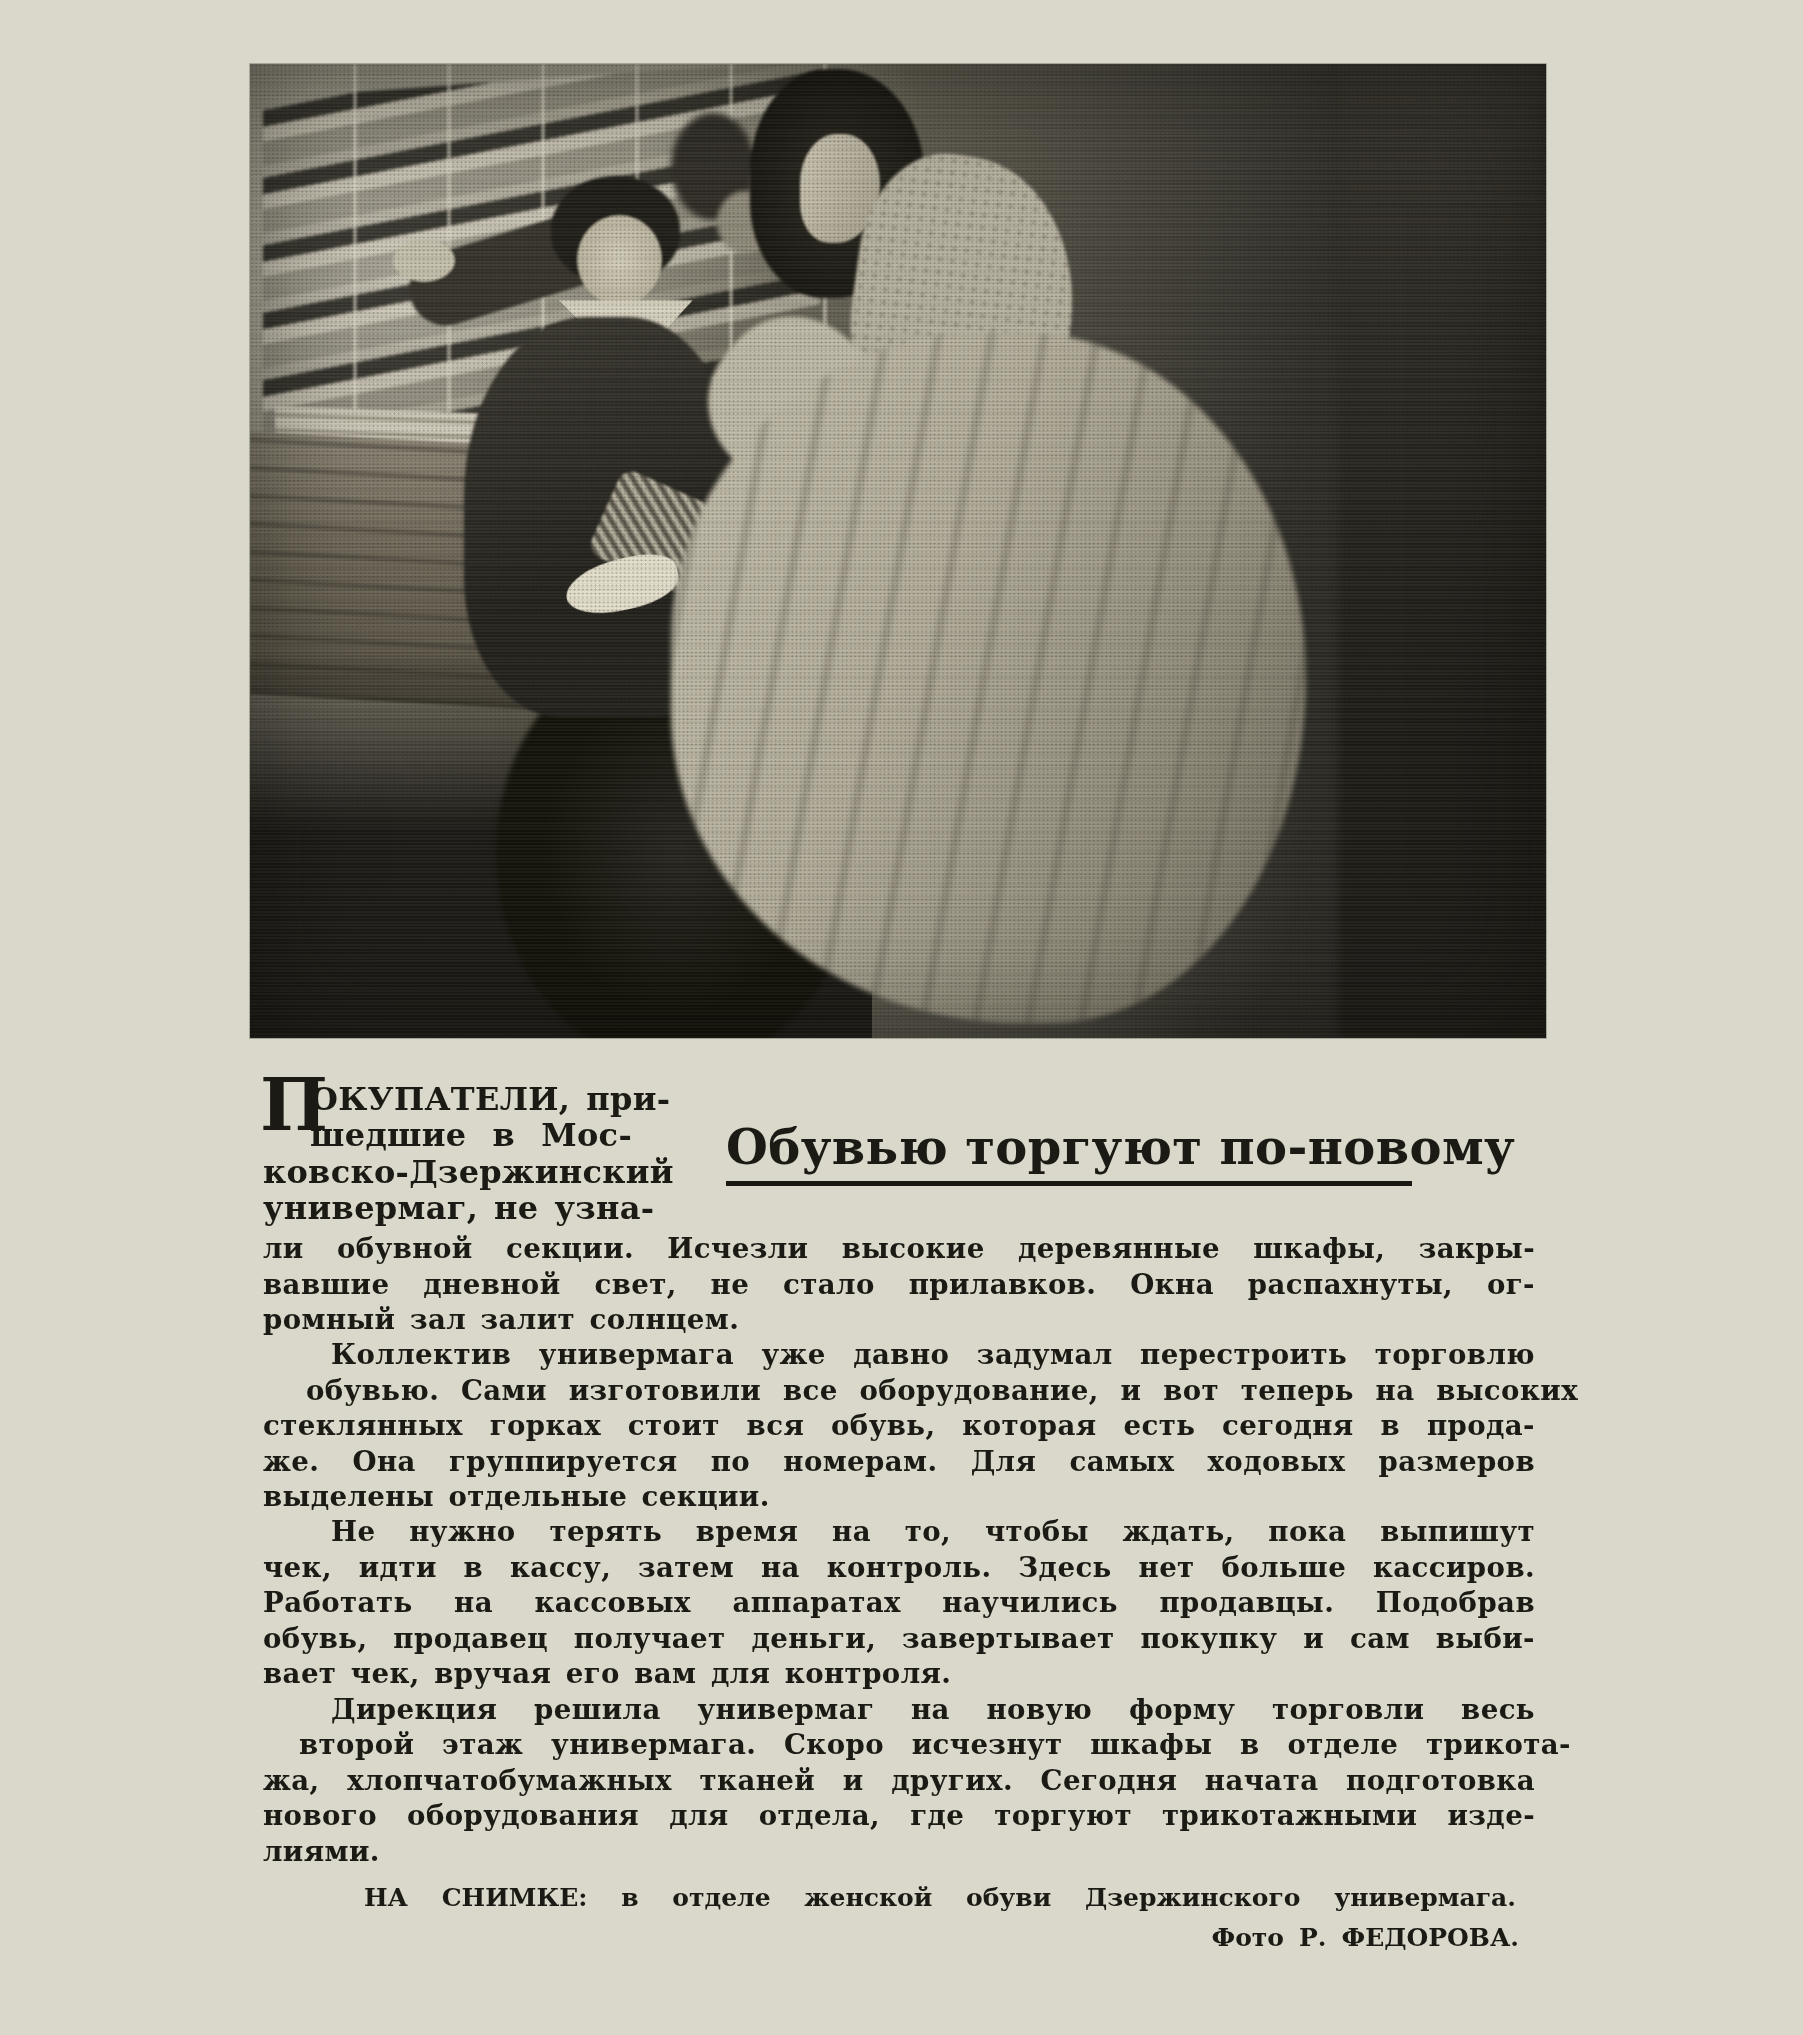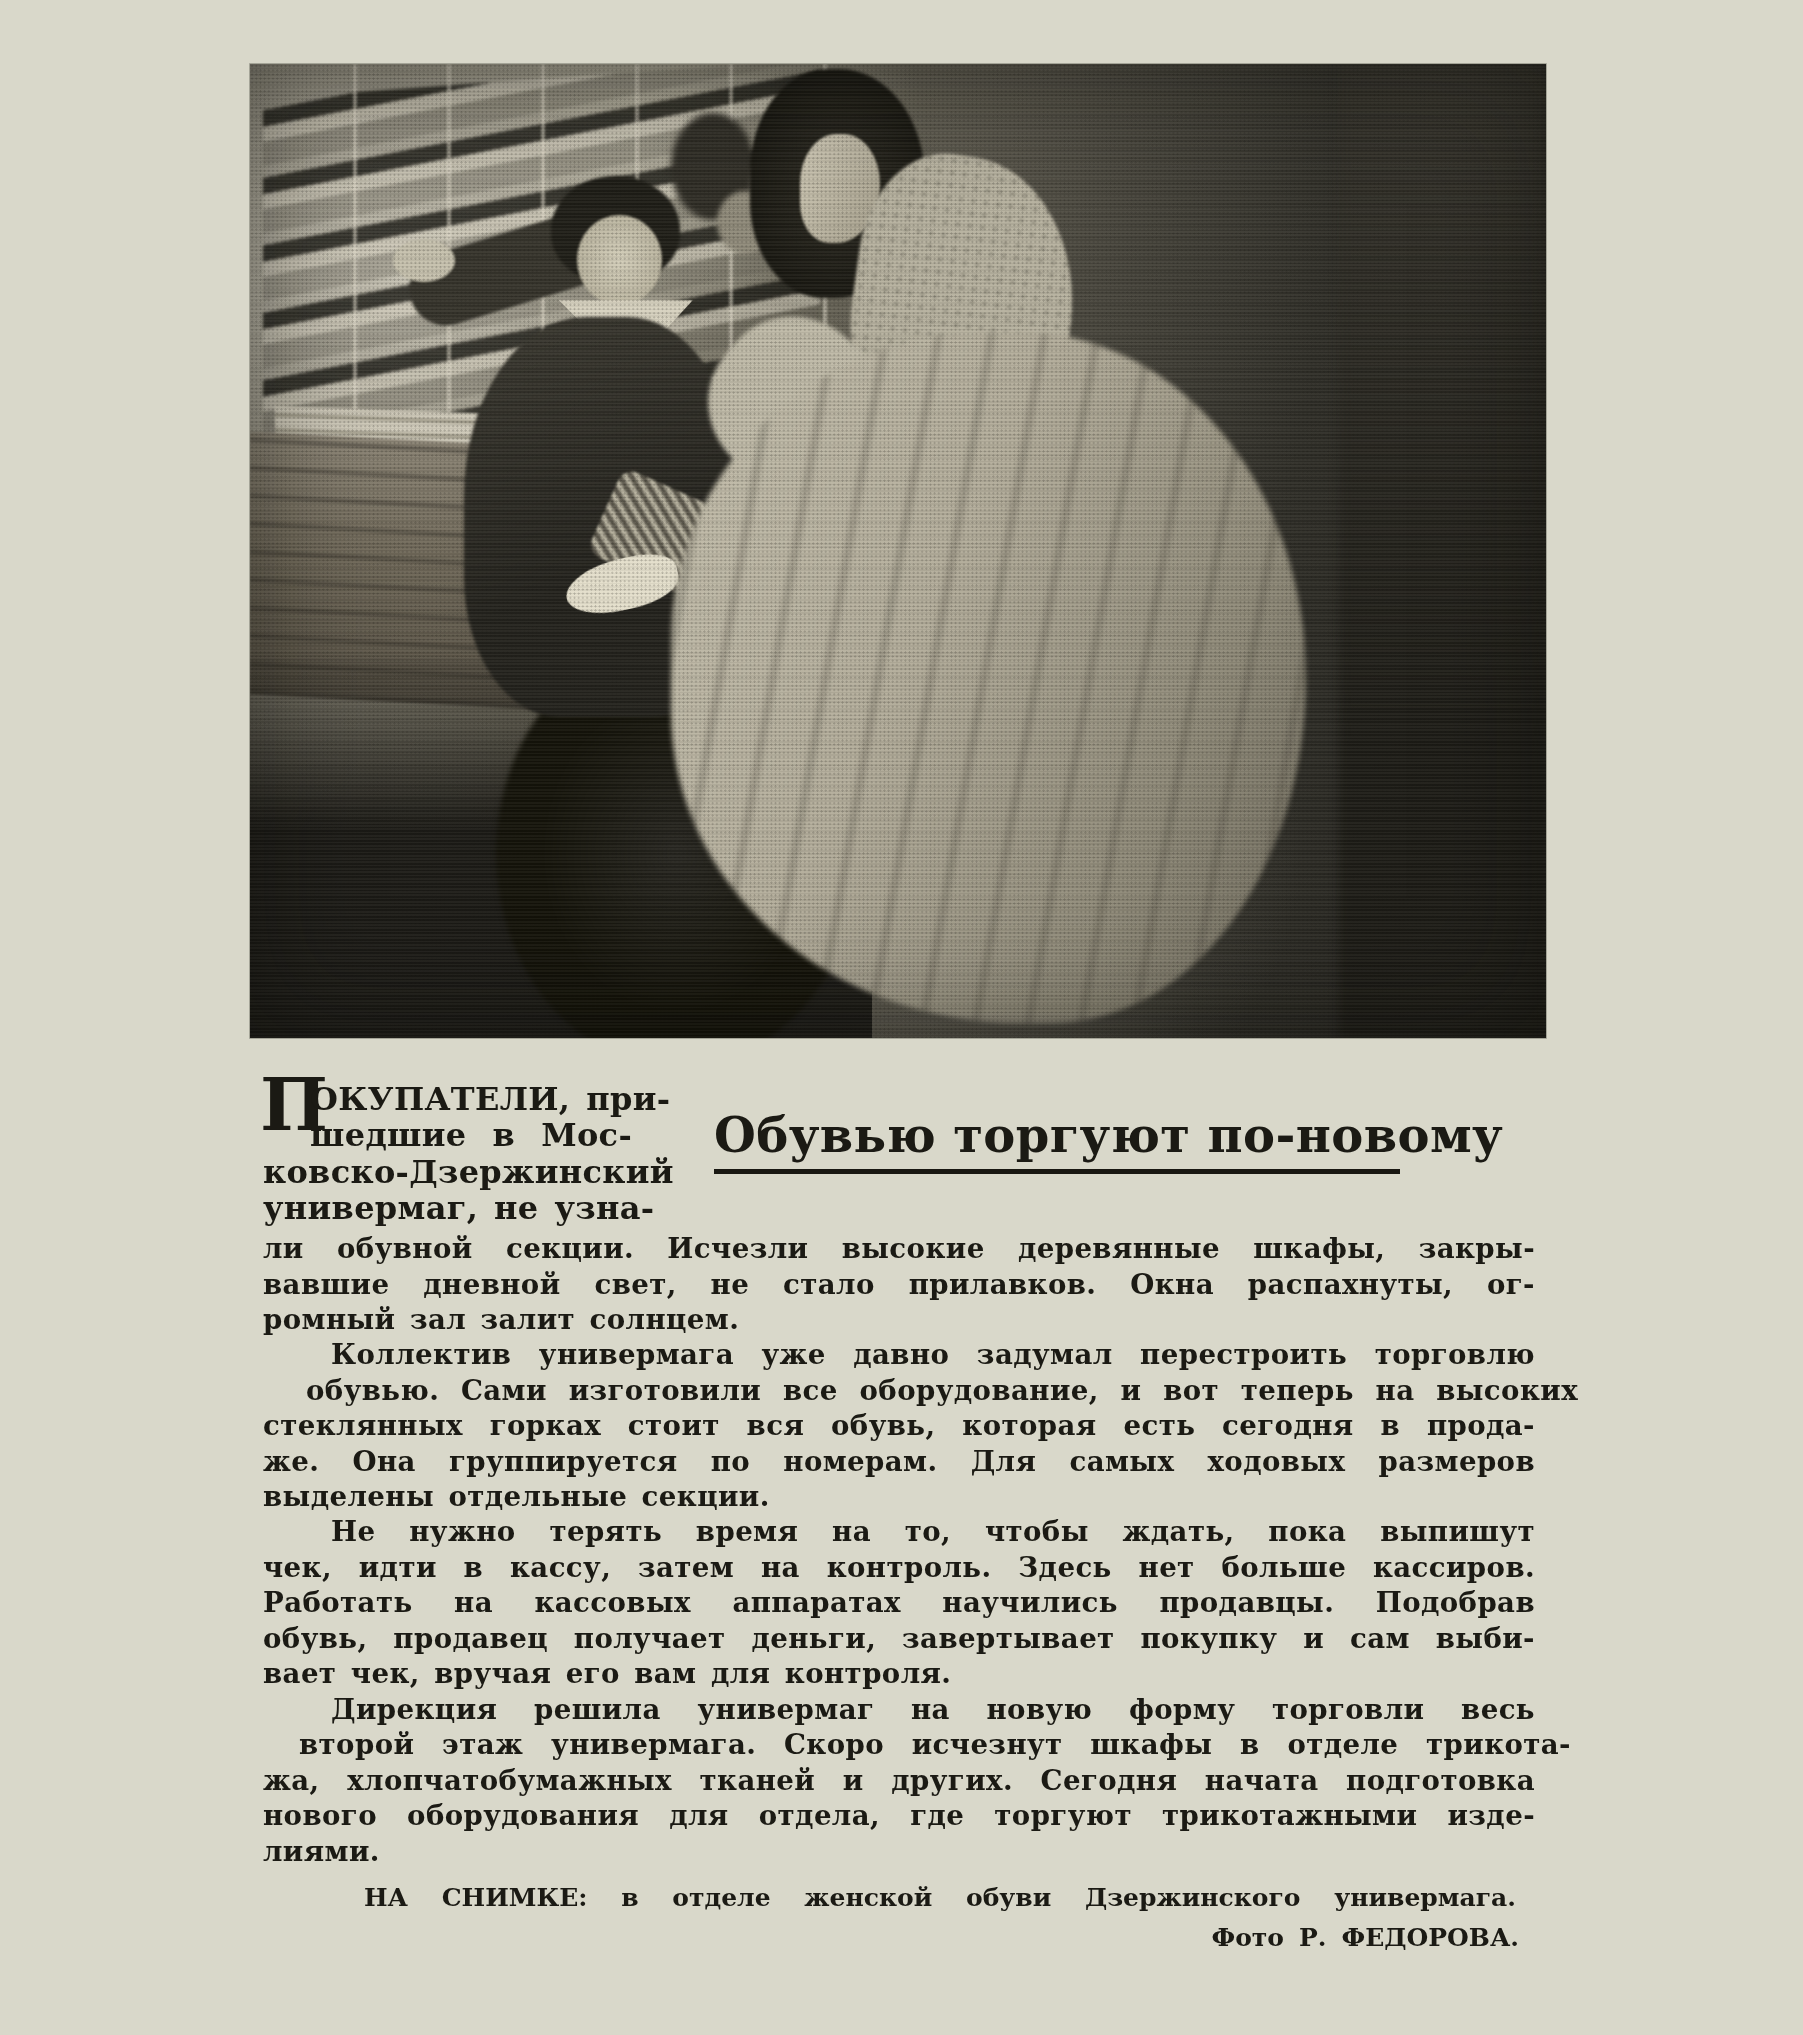--- a/index.html
+++ b/index.html
@@ -181,21 +181,21 @@
   <div class="ph-grain"></div>
   <div class="ph-vignette"></div>
 </div>
 
 <div class="abs dropcap ink">П</div>
 <div class="abs lede-line lede-ind" style="top:1081px;">ОКУПАТЕЛИ, при-</div>
 <div class="abs lede-line lede-ind" style="top:1117px;">шедшие в Мос-</div>
 <div class="abs lede-line" style="top:1154px;">ковско-Дзержинский</div>
 <div class="abs lede-line" style="top:1190px;">универмаг, не узна-</div>
 
-<h1 class="abs headline ink" style="margin:0;">Обувью торгуют по-новому</h1>
+<h1 class="abs headline ink" style="margin:12px;">Обувью торгуют по-новому</h1>
 
 <div class="abs bl" style="top:1231px;">ли обувной секции. Исчезли высокие деревянные шкафы, закры-</div>
 <div class="abs bl" style="top:1267px;">вавшие дневной свет, не стало прилавков. Окна распахнуты, ог-</div>
 <div class="abs bl last" style="top:1302px;">ромный зал залит солнцем.</div>
 <div class="abs bl ind" style="top:1337px;">Коллектив универмага уже давно задумал перестроить торговлю</div>
 <div class="abs bl" style="top:1373px;margin-left:43px;">обувью. Сами изготовили все оборудование, и вот теперь на высоких</div>
 <div class="abs bl" style="top:1408px;">стеклянных горках стоит вся обувь, которая есть сегодня в прода-</div>
 <div class="abs bl" style="top:1444px;">же. Она группируется по номерам. Для самых ходовых размеров</div>
 <div class="abs bl last" style="top:1479px;">выделены отдельные секции.</div>
 <div class="abs bl ind" style="top:1514px;">Не нужно терять время на то, чтобы ждать, пока выпишут</div>

